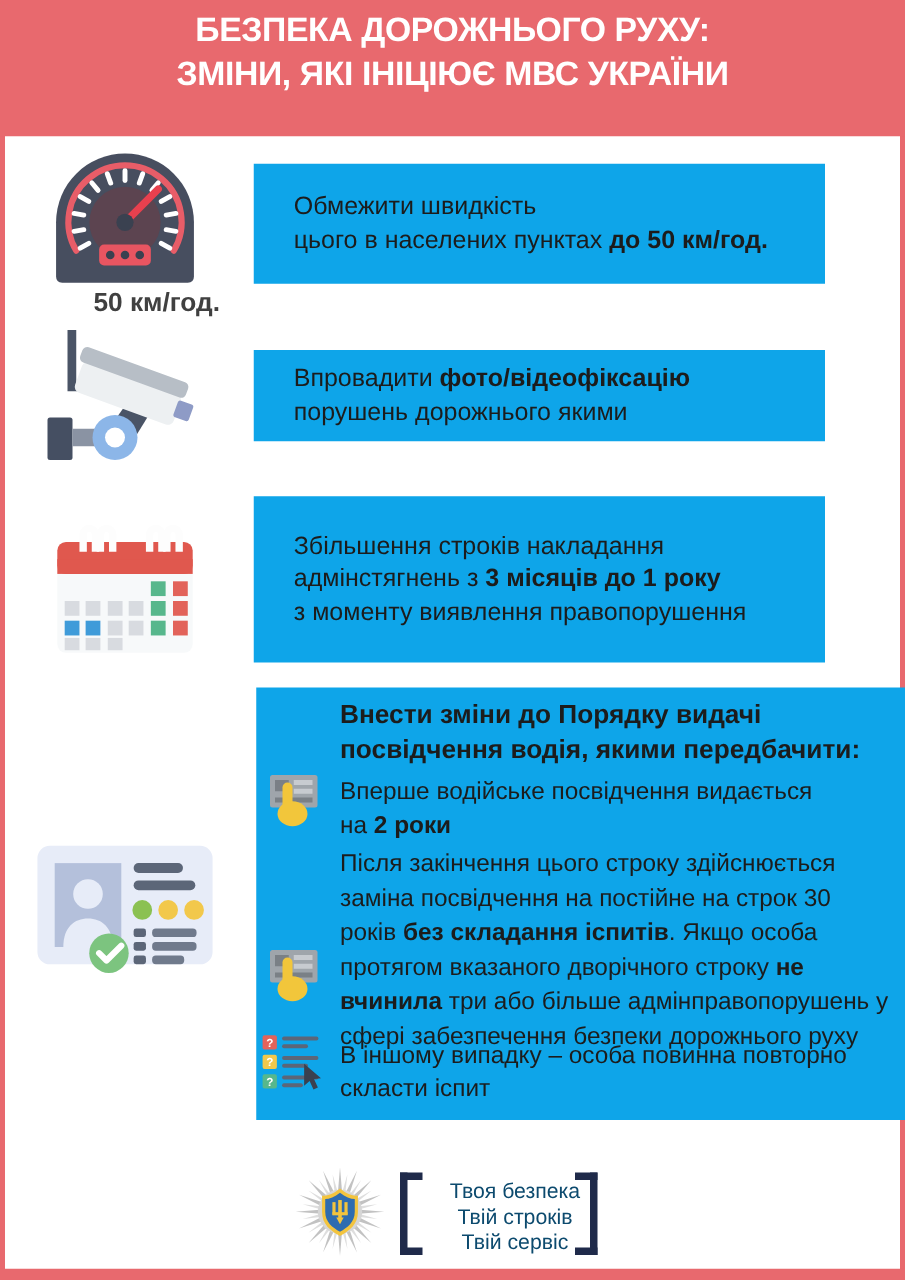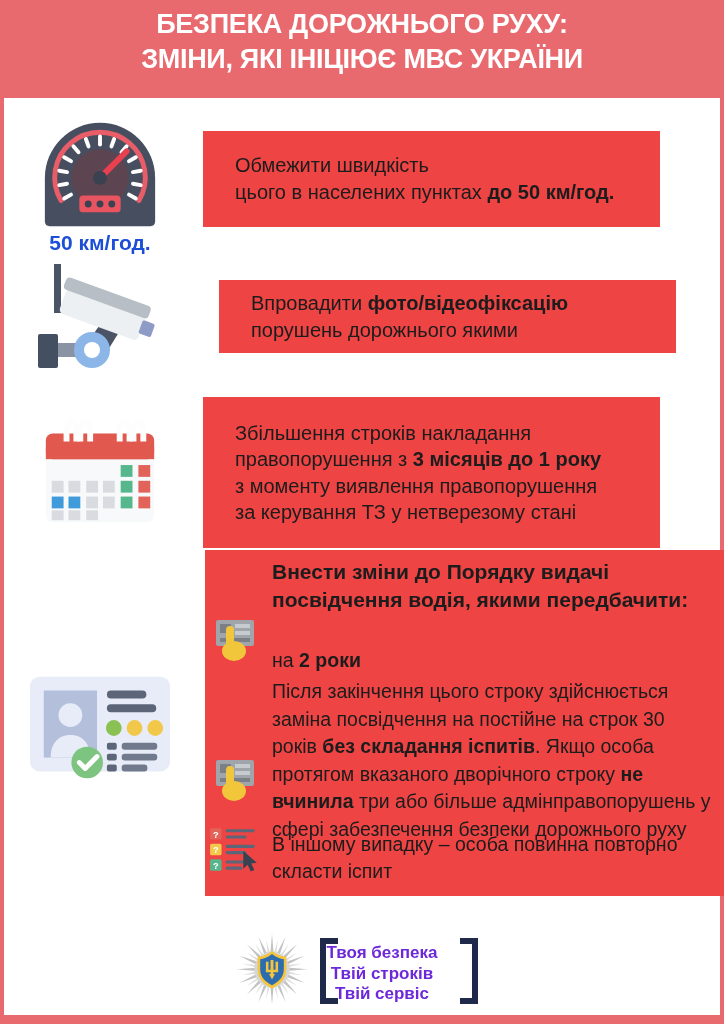--- a/index.html
+++ b/index.html
@@ -8,43 +8,43 @@
     font-family:"Liberation Sans","DejaVu Sans",sans-serif;color:#1c1c1c;
   }
   .abs{position:absolute;}
   
   .edge{position:absolute;background:#E8696E;}
   .edge-left{left:0;top:0;width:4px;height:1024px;}
   .edge-right{right:0;top:0;width:4px;height:1024px;}
   .edge-bottom{left:0;bottom:0;width:724px;height:9px;}
   
   .header{
-    position:absolute;left:0;top:0;width:724px;height:98px;background:#E8696E;
+    position:absolute;left:0;top:0;width:724px;height:109px;background:#E8696E;
     color:#ffffff;text-align:center;font-weight:bold;font-size:27px;line-height:35px;
     padding-top:7px;box-sizing:border-box;letter-spacing:-0.3px;
   }
   
-  .box{position:absolute;background:#ef4444;display:flex;align-items:center;box-sizing:border-box;}
+  .box{position:absolute;background:#0ea5e9;display:flex;align-items:center;box-sizing:border-box;}
   .box-text{padding-left:32px;font-size:20px;line-height:27px;}
   b{font-weight:bold;}
   
   .speed-label{
-    position:absolute;left:24px;top:231px;width:152px;text-align:center;
-    color:#1d4ed8;font-weight:bold;font-size:21px;
+    position:absolute;left:24px;top:231px;width:152px;text-align:right;
+    color:#404040;font-weight:bold;font-size:21px;
   }
   
   .lic-heading{position:absolute;left:67px;top:8px;font-weight:bold;font-size:21px;line-height:28px;}
   .lic-text{position:absolute;left:67px;width:428px;font-size:19.5px;line-height:27.5px;}
   
   .bracket{position:absolute;width:18px;height:66px;border:6px solid #1F2A4A;box-sizing:border-box;top:938px;}
   .bracket-left{left:320px;border-right:none;}
   .bracket-right{left:460px;border-left:none;}
   .slogan{
-    position:absolute;left:322px;top:943px;width:120px;text-align:center;
-    color:#6d28d9;font-weight:bold;font-size:17px;line-height:20.5px;
+    position:absolute;left:352px;top:943px;width:120px;text-align:center;
+    color:#0c4a6e;font-weight:normal;font-size:17px;line-height:20.5px;
   }
 </style>
 </head>
 <body>
 
 <div class="page">
 
   <div class="edge edge-left"></div>
   <div class="edge edge-right"></div>
 
@@ -95,21 +95,21 @@
     <polygon points="58,78 72,58 90,66 74,92" fill="#4A5466"></polygon>
     <circle cx="58" cy="92" r="18" fill="#8CB6E8"></circle>
     <circle cx="58" cy="92" r="8" fill="#FFFFFF"></circle>
     <g transform="rotate(20 70 52)">
       <rect x="28" y="44" width="84" height="26" rx="5" fill="#EDF0F2"></rect>
       <rect x="24" y="33" width="90" height="13" rx="4" fill="#B7BEC6"></rect>
       <rect x="110" y="48" width="13" height="14" rx="2" fill="#8E9BC6"></rect>
     </g>
   </svg>
 
-  <div class="box" style="left:203px;top:280px;width:457px;height:73px;margin-left:16px;">
+  <div class="box" style="left:203px;top:280px;width:457px;height:73px;">
     <div class="box-text">
       <span>Впровадити </span><b>фото/відеофіксацію</b><br>
       <span>порушень дорожнього якими</span>
     </div>
   </div>
 
   <svg class="abs" style="left:36px;top:404px;" width="128" height="128" viewBox="0 0 130 122">
     <rect x="10" y="26" width="110" height="90" rx="7" fill="#F7F9FA"></rect>
     <rect x="10" y="26" width="110" height="26" rx="7" fill="#E0584E"></rect>
     <rect x="10" y="40" width="110" height="12" fill="#E0584E"></rect>
@@ -133,26 +133,25 @@
       <rect x="51" y="90" width="12" height="12" fill="#D8DBE0"></rect>
         <rect x="68" y="90" width="12" height="12" fill="#D8DBE0"></rect>
       <rect x="86" y="90" width="12" height="12" fill="#57B78C"></rect>
         <rect x="104" y="90" width="12" height="12" fill="#E2635A"></rect>
       <rect x="16" y="104" width="12" height="10" fill="#D8DBE0"></rect>
         <rect x="33" y="104" width="12" height="10" fill="#D8DBE0"></rect>
       <rect x="51" y="104" width="12" height="10" fill="#D8DBE0"></rect>
     </g>
   </svg>
 
-  <div class="box" style="left:203px;top:397px;width:457px;height:151px;">
+  <div class="box" style="left:203px;top:397px;width:457px;height:133px;">
     <div class="box-text" style="line-height:26.5px;">
       <span>Збільшення строків накладання</span><br>
-      <span>правопорушення з </span><b>3 місяців до 1 року</b><br>
+      <span>адмінстягнень з </span><b>3 місяців до 1 року</b><br>
       <span>з моменту виявлення правопорушення</span><br>
-      <span>за керування ТЗ у нетверезому стані</span>
     </div>
   </div>
 
   <svg class="abs" style="left:26px;top:668px;" width="148" height="118" viewBox="0 0 150 118">
     <rect x="4" y="8" width="142" height="96" rx="10" fill="#E7ECF8"></rect>
     <rect x="18" y="22" width="54" height="68" fill="#B4C0DB"></rect>
     <circle cx="45" cy="47" r="12" fill="#E7ECF8"></circle>
     <path d="M25 90 c0 -16 9 -23 20 -23 s20 7 20 23 z" fill="#E7ECF8"></path>
     <rect x="82" y="22" width="40" height="8" rx="4" fill="#5C6678"></rect>
     <rect x="82" y="36" width="50" height="8" rx="4" fill="#5C6678"></rect>
@@ -179,21 +178,21 @@
     <svg class="abs" style="left:5px;top:68px;" width="48" height="44" viewBox="0 0 48 44">
       <rect x="6" y="2" width="38" height="26" rx="2" fill="#9FA5AB"></rect>
       <rect x="10" y="6" width="11" height="9" fill="#7A8086"></rect>
       <rect x="25" y="6" width="15" height="4" fill="#C7CBD0"></rect>
       <rect x="25" y="13" width="15" height="4" fill="#C7CBD0"></rect>
       <rect x="10" y="20" width="30" height="4" fill="#7A8086"></rect>
       <rect x="16" y="8" width="8" height="22" rx="4" fill="#F2C63B"></rect>
       <ellipse cx="24" cy="33" rx="12" ry="10" fill="#F2C63B"></ellipse>
     </svg>
     <div class="lic-text" style="top:70px;line-height:27px;">
-      <br>
+      <span>Вперше водійське посвідчення видається</span><br>
       <span>на </span><b>2 роки</b>
     </div>
 
     <svg class="abs" style="left:5px;top:208px;" width="48" height="44" viewBox="0 0 48 44">
       <rect x="6" y="2" width="38" height="26" rx="2" fill="#9FA5AB"></rect>
       <rect x="10" y="6" width="11" height="9" fill="#7A8086"></rect>
       <rect x="25" y="6" width="15" height="4" fill="#C7CBD0"></rect>
       <rect x="25" y="13" width="15" height="4" fill="#C7CBD0"></rect>
       <rect x="10" y="20" width="30" height="4" fill="#7A8086"></rect>
       <rect x="16" y="8" width="8" height="22" rx="4" fill="#F2C63B"></rect>

